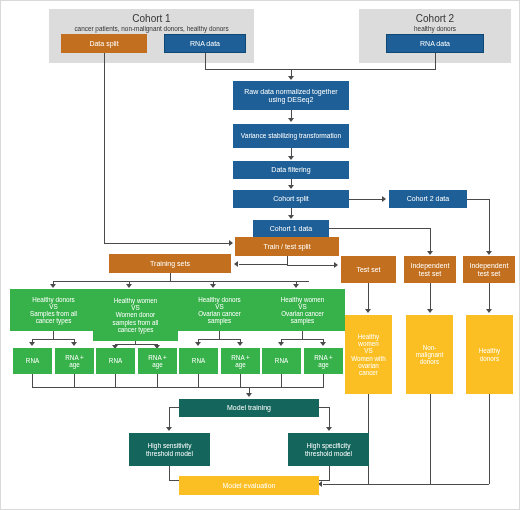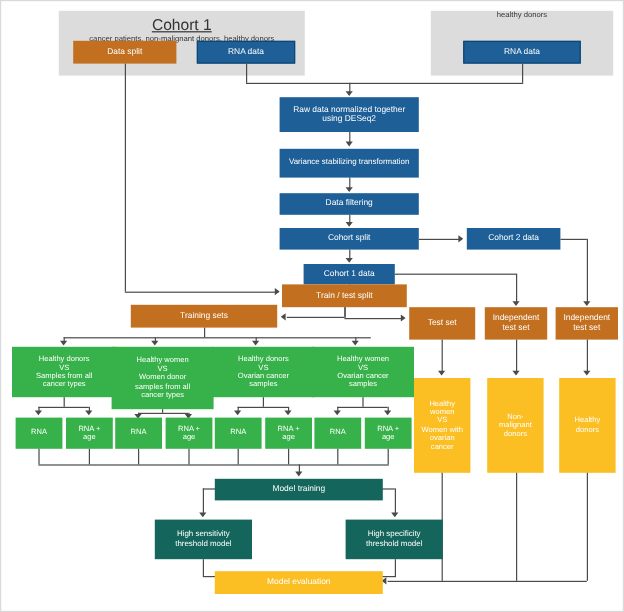--- a/index.html
+++ b/index.html
@@ -27,21 +27,21 @@
     padding:1px 2px;
     white-space:pre-line;
   }
   .cohort-panel {
     position:absolute;
     background:#dcdcdc;
     color:#333333;
     text-align:center;
     line-height:1.2;
   }
-  .cohort-title { font-size:13px; color:#333; padding-top:4px;text-decoration:underline; }
+  .cohort-title { font-size:10px; color:#333; padding-top:4px; }
   .cohort-sub { font-size:6.4px; color:#333; }
   .blue   { background:#1d5f96; }
   .blue-b { background:#1d5f96; border:1.2px solid #0e4674; }
   .orange { background:#c2701f; }
   .green  { background:#37b24a; }
   .tealgreen { background:#14665c; }
   .yellow { background:#fbbf24; color:#ffffff; }
   .ln { position:absolute; background:#4a4a4a; }
   .h  { height:1px; }
   .v  { width:1px; }
@@ -60,20 +60,21 @@
     <div class="cohort-sub">cancer patients, non-malignant donors, healthy donors</div>
   </div>
   <div class="box orange" style="left:60px; top:33px; width:86px; height:19px; font-size:7px;">
     <span>Data split</span>
   </div>
   <div class="box blue-b" style="left:163px; top:33px; width:82px; height:19px; font-size:7px;">
     <span>RNA data</span>
   </div>
 
   <div class="cohort-panel" style="left:358px; top:8px; width:152px; height:54px;">
+    <div class="cohort-title">Cohort 2</div>
     <div class="cohort-sub">healthy donors</div>
   </div>
   <div class="box blue-b" style="left:385px; top:33px; width:98px; height:19px; font-size:7px;">
     <span>RNA data</span>
   </div>
 
   <div class="ln v" style="left:204px; top:52px; height:16px;"></div>
   <div class="ln v" style="left:434px; top:52px; height:16px;"></div>
   <div class="ln h" style="left:204px; top:68px; width:231px;"></div>
   <div class="ln v" style="left:290px; top:68px; height:8px;"></div>

